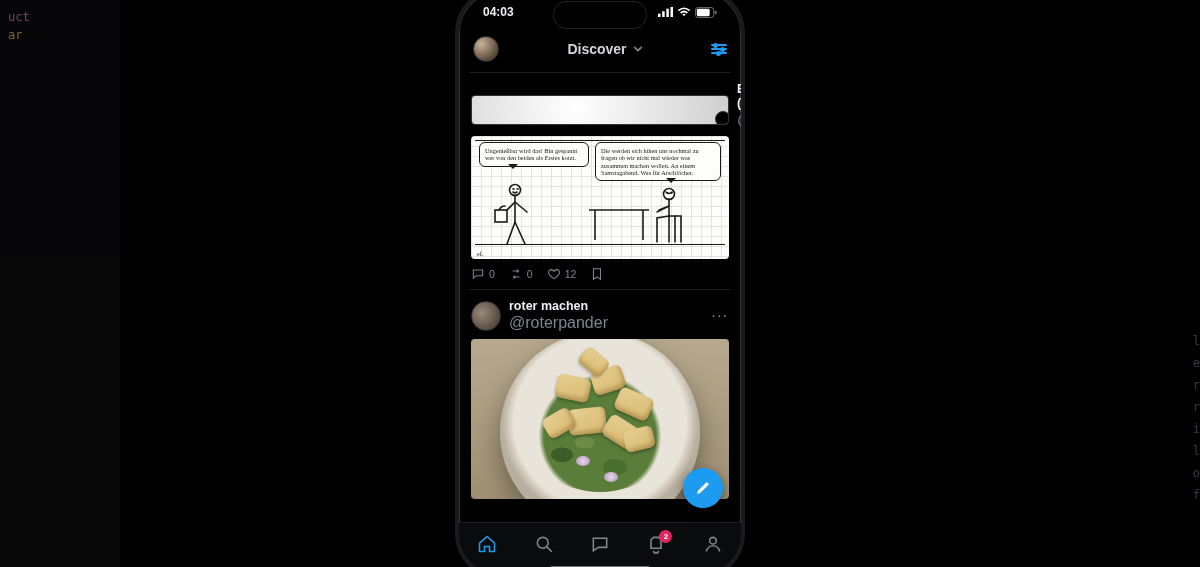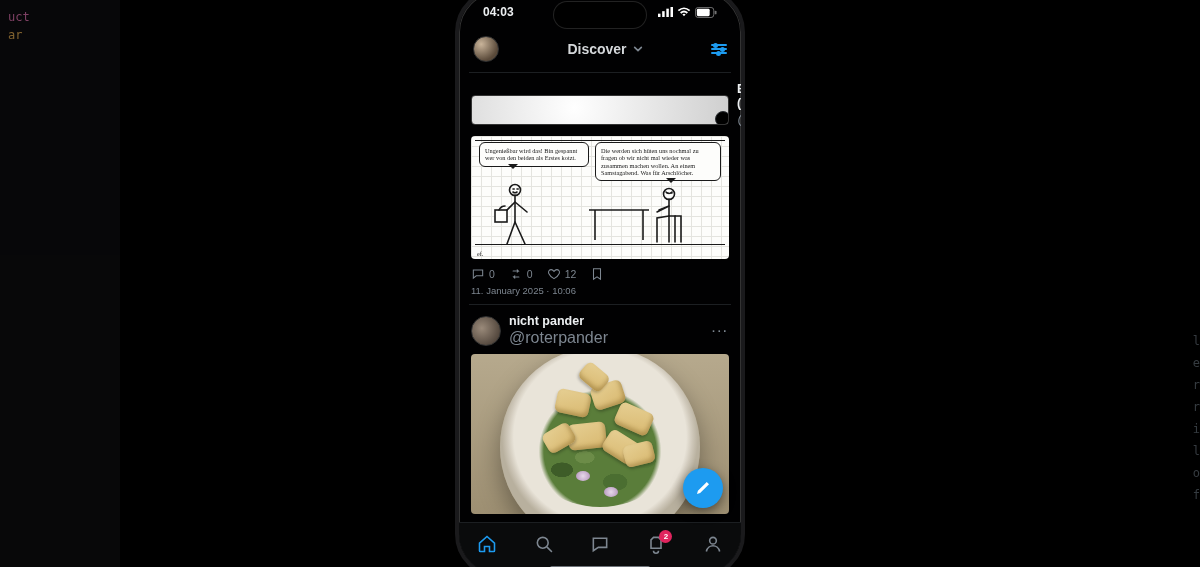--- a/index.html
+++ b/index.html
@@ -346,28 +346,27 @@
                   <path d="M12 20s-7-4.4-9-9c-1.4-3.2 1-6.5 4.3-6.5 2 0 3.4 1.2 4.7 3 1.3-1.8 2.7-3 4.7-3 3.3 0 5.7 3.3 4.3 6.5-2 4.6-9 9-9 9z" fill="none" stroke="currentColor" stroke-width="1.8"></path>
                 </svg>
               <span>12</span>
             </div>
             <div class="act">
               <svg viewBox="0 0 24 24">
                   <path d="M6 3h12v18l-6-4-6 4V3z" fill="none" stroke="currentColor" stroke-width="1.8"></path>
                 </svg>
             </div>
           </div>
-          <div class="timestamp">11. January 2025 · 10:06</div>
         </div>
 
         <div class="post">
           <div class="post-head">
             <div class="av pander"></div>
             <div class="names">
-              <div class="dn">nicht pander</div>
+              <div class="dn">roter machen</div>
               <div class="un">@roterpander</div>
             </div>
             <div class="more">···</div>
           </div>
 
           <div class="food">
             <div class="bowl">
               <div class="leafbed"></div>
               <div class="onion" style="left:38%;top:62%;"></div>
               <div class="onion" style="left:52%;top:70%;"></div>

